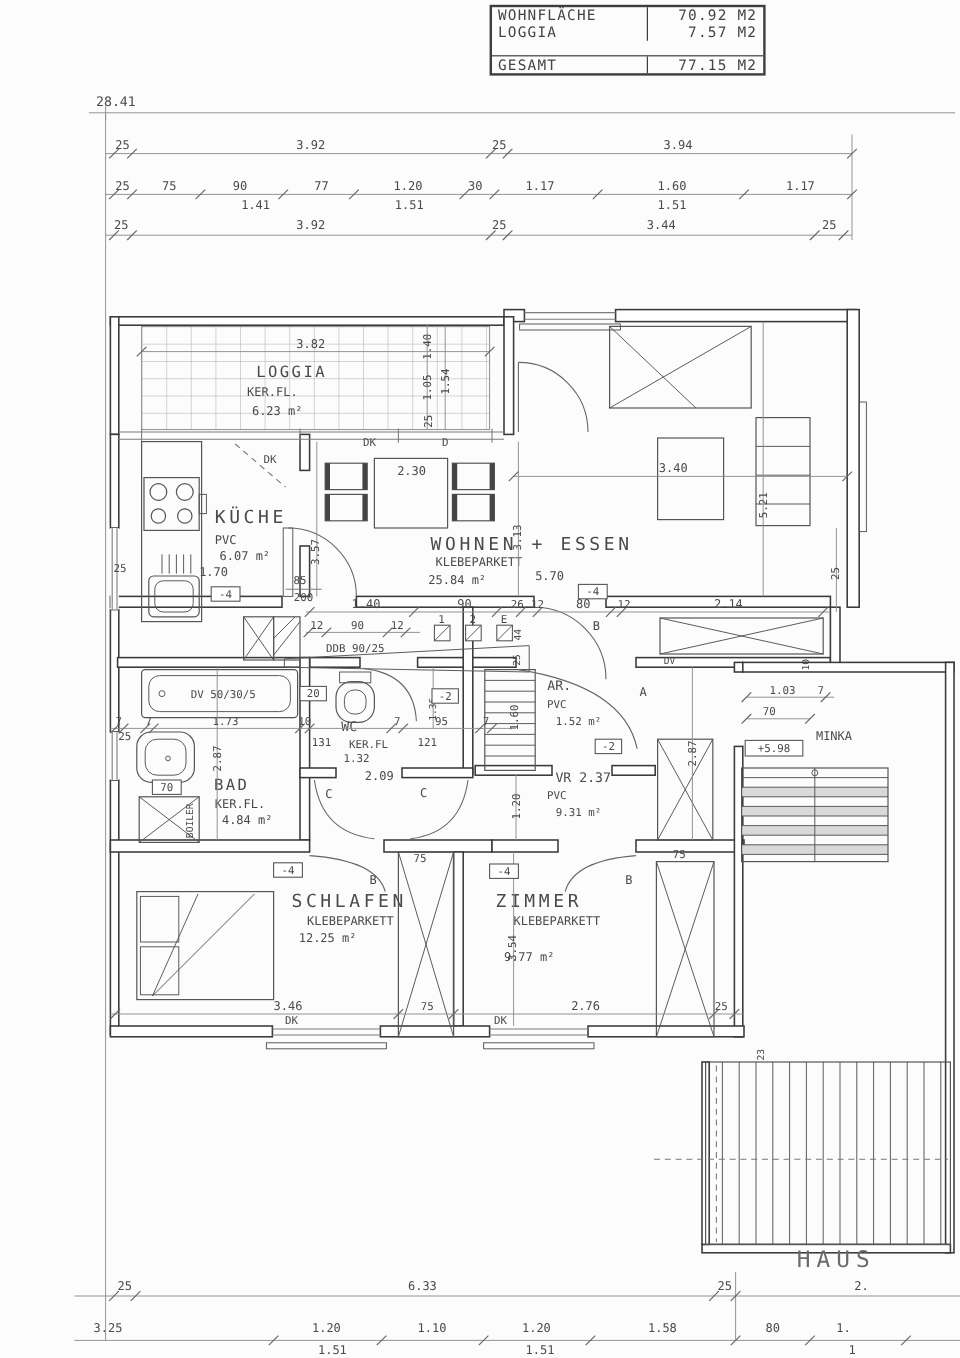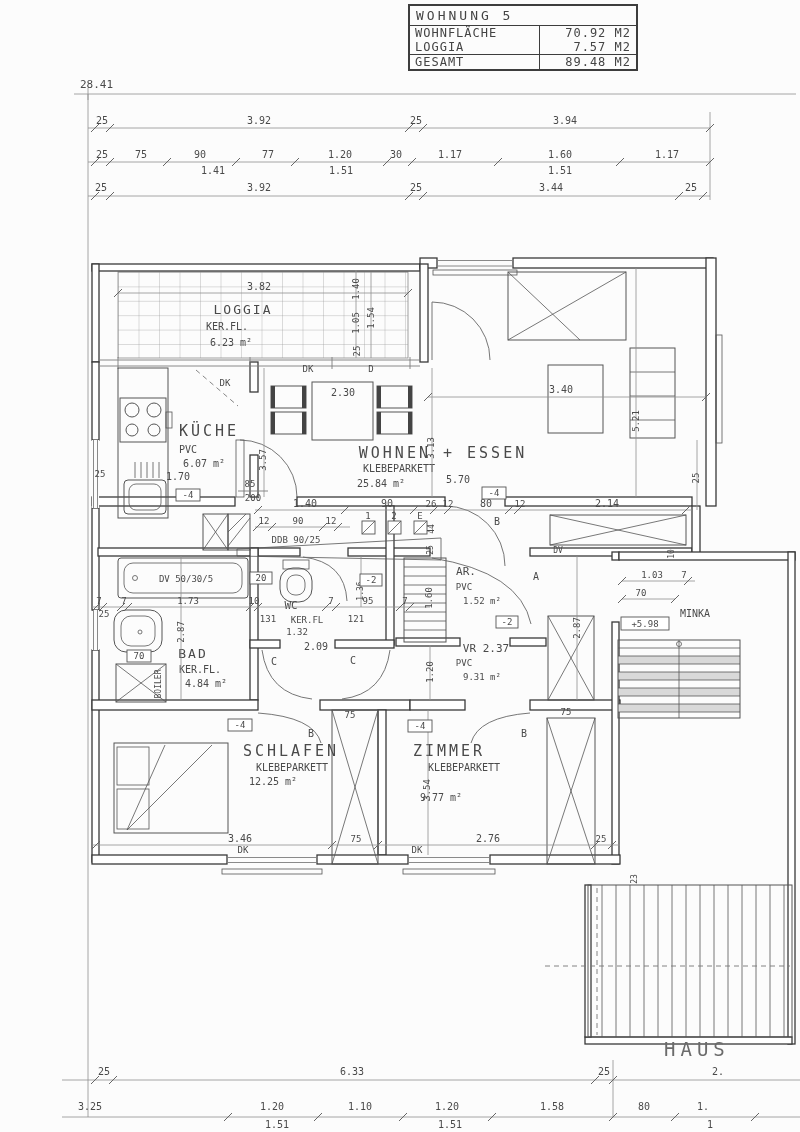--- a/index.html
+++ b/index.html
@@ -18,21 +18,21 @@
   .dash{stroke:#777;stroke-width:0.9;fill:none;stroke-dasharray:5 4;}
   .band{fill:#d9d9d9;stroke:none;}
   .box{fill:#fff;stroke:#555;stroke-width:0.9;}
   
   #tblock{position:absolute;left:408px;top:4px;width:226px;border:2px solid #3d3d3d;
           background:#fcfcfc;font-size:12px;color:#444;}
   #tblock .hd{padding:2px 6px;letter-spacing:3px;border-bottom:1.5px solid #3d3d3d;font-size:13px;}
   #tblock .row{display:flex;line-height:14px;justify-content:center;}
   #tblock .row .lb{width:124px;padding-left:5px;letter-spacing:1px;border-right:1.5px solid #3d3d3d;}
   #tblock .row .vl{flex:1;text-align:right;padding-right:5px;letter-spacing:1px;}
-  #tblock .sum{border-top:1.5px solid #3d3d3d;}
+  #tblock .sum{border-top:1.5px solid #3d3d3d;margin-top:12px;}
 </style>
 </head>
 <body>
 
 <div id="sheet">
 
 <svg width="800" height="1132" viewBox="0 0 800 1132">
 <defs>
   <g id="tk">
           <line x1="-4" y1="4" x2="4" y2="-4" stroke="#666" stroke-width="1"></line>
@@ -630,28 +630,27 @@
     <text class="t10" x="644" y="1110">80</text>
     <text class="t10" x="703" y="1110">1.</text>
     <text class="t10" x="277" y="1128">1.51</text>
     <text class="t10" x="450" y="1128">1.51</text>
     <text class="t10" x="710" y="1128">1</text>
   </g>
 </g>
 </svg>
 
 <div id="tblock">
-  <div class="hd">WOHNUNG 5</div>
   <div class="row">
     <span class="lb">WOHNFLÄCHE</span>
     <span class="vl">70.92 M2</span>
   </div>
   <div class="row">
     <span class="lb">LOGGIA</span>
     <span class="vl">7.57 M2</span>
   </div>
   <div class="row sum">
     <span class="lb">GESAMT</span>
-    <span class="vl">89.48 M2</span>
+    <span class="vl">77.15 M2</span>
   </div>
 </div>
 
 </div>
 
 </body></html>

